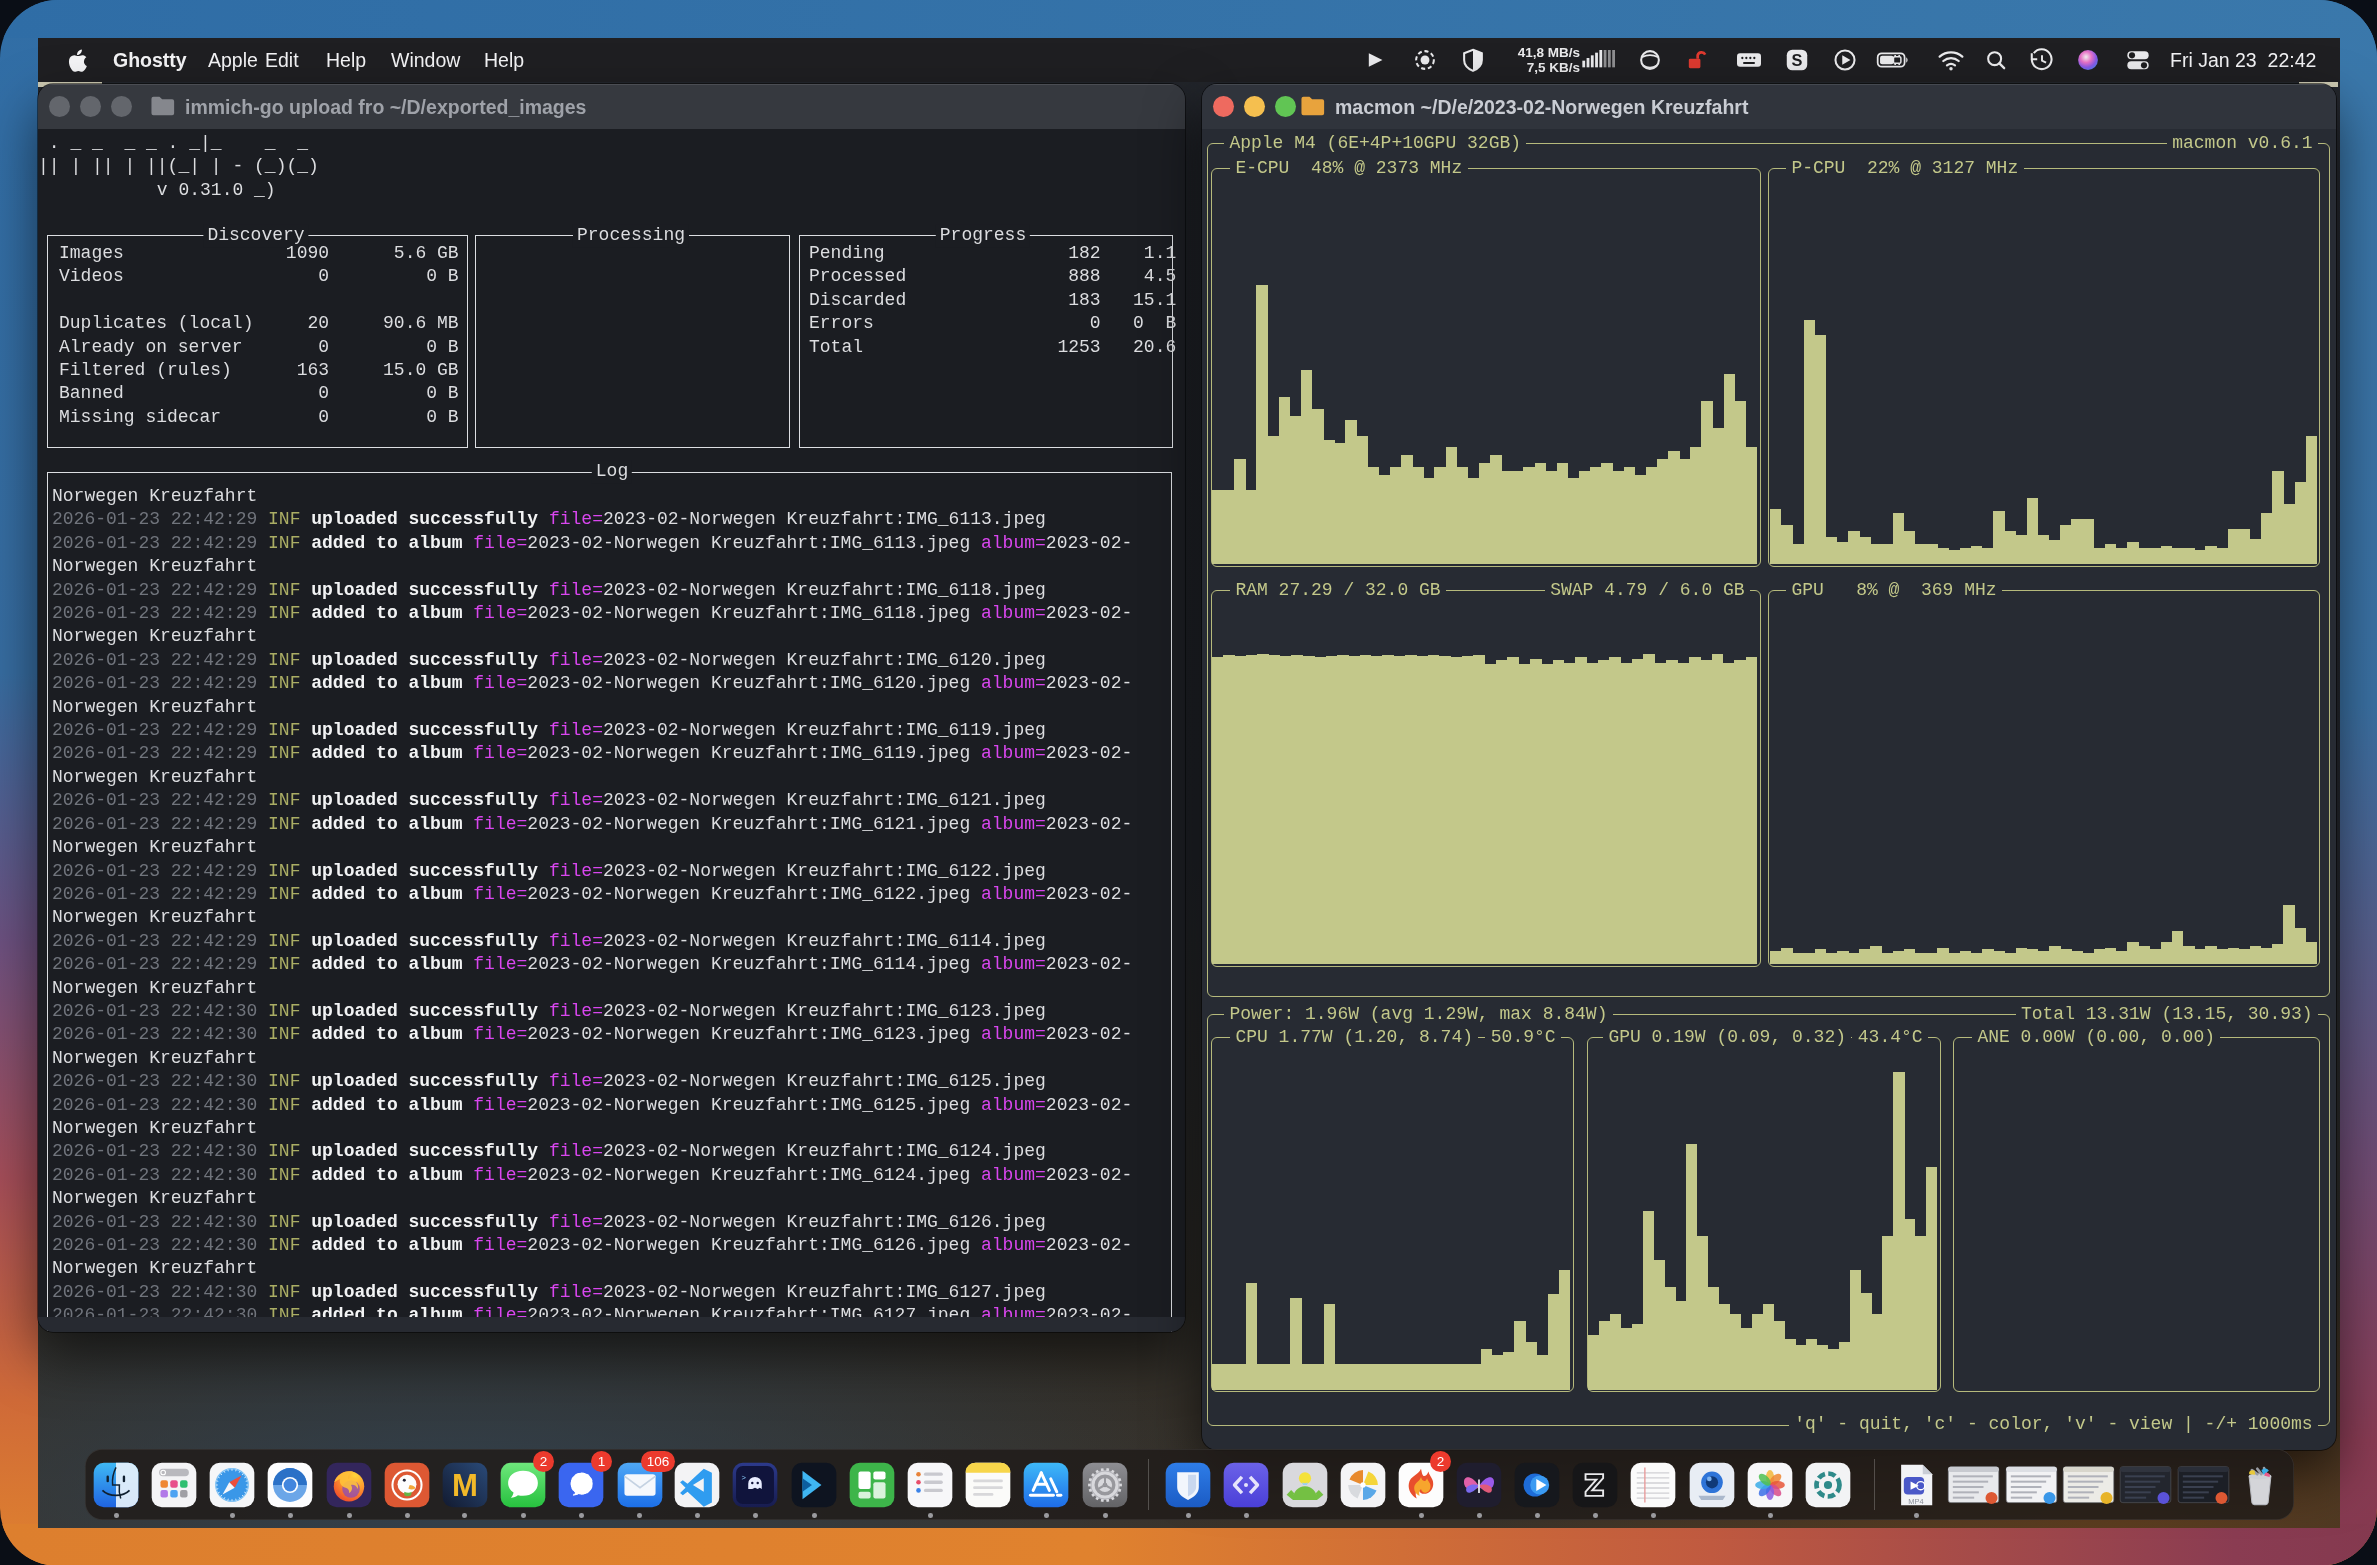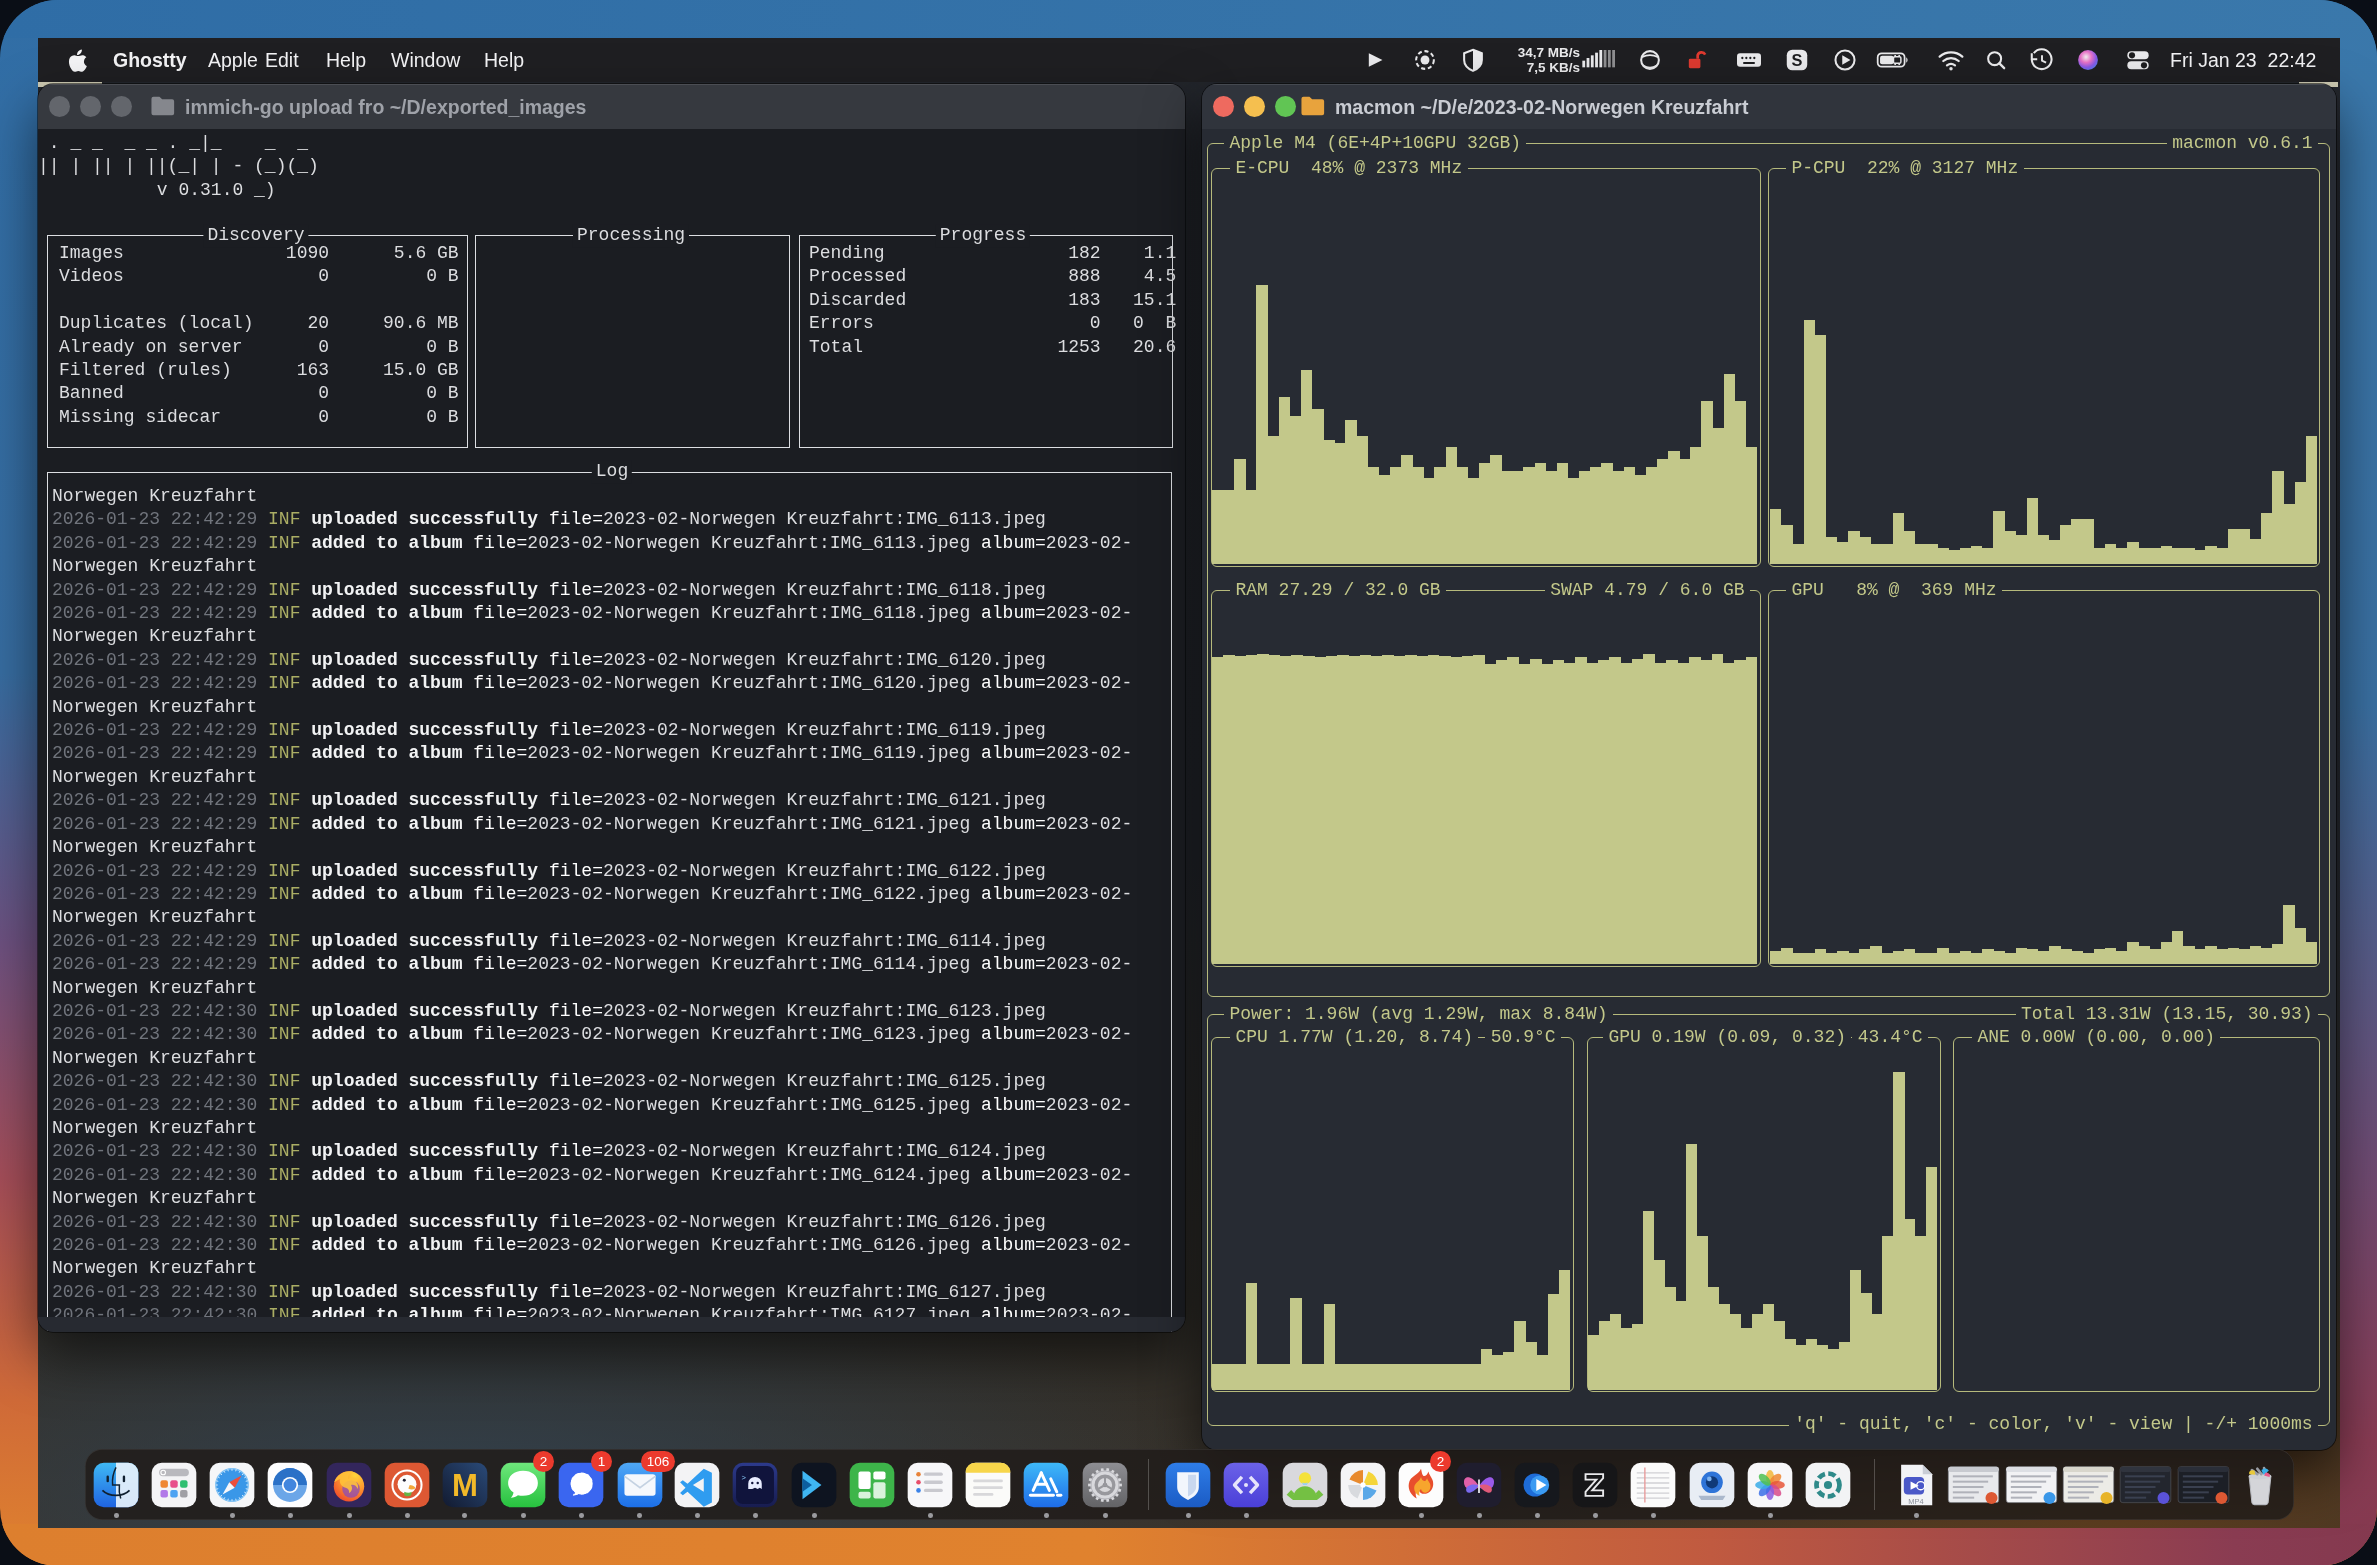--- a/index.html
+++ b/index.html
@@ -26,21 +26,21 @@
 #lwin{left:38px;top:84px;width:1147px;height:1248px;background:#1b1d22;box-shadow:0 24px 54px rgba(0,0,0,.55),0 0 0 0.7px rgba(0,0,0,.65)}
 #lwin .tb{position:absolute;left:0;top:0;width:100%;height:45px;background:#36393f;box-shadow:inset 0 0.7px 0 rgba(255,255,255,.14)}
 #rwin{left:1202px;top:84px;width:1134px;height:1366px;background:#272b33;box-shadow:0 24px 54px rgba(0,0,0,.6),0 0 0 0.7px rgba(0,0,0,.7)}
 #rwin .tb{position:absolute;left:0;top:0;width:100%;height:45px;background:#30343c;box-shadow:inset 0 0.7px 0 rgba(255,255,255,.14)}
 .tl{position:absolute;top:12px;width:21px;height:21px;border-radius:50%}
 .ti{position:absolute;top:10px;font-size:19.5px;font-weight:bold}
 .folder{display:inline-block;position:relative;top:2px;margin-right:9.4px}
 pre{margin:0;position:absolute;font-family:"Liberation Mono",monospace;font-size:18px;line-height:23.4px;color:#dcdde0;white-space:pre}
 .wbox{position:absolute;border:1.3px solid #dcdee2}
 .wlab{position:absolute;font-family:"Liberation Mono",monospace;font-size:18px;line-height:23.4px;color:#dcdde0;background:#1b1d22;padding:0 4px;transform:translate(-50%,-50%)}
-.g{color:#70747c} .o{color:#aaad64} .t{color:#ffffff} .w{color:#dcdde0}
+.g{color:#70747c} .o{color:#aaad64} .t{color:#d946ef} .w{color:#dcdde0}
 .bw{color:#f2f3f4;font-weight:bold}
 .mbox{position:absolute;border:1.3px solid #b6ba7c;border-radius:6px}
 .mlab{position:absolute;font-family:"Liberation Mono",monospace;font-size:18px;color:#c3c88a;background:#272b33;padding:0 5.4px;transform:translateY(-50%);white-space:pre}
 #dock{position:absolute;left:85px;top:1449px;width:2209px;height:71px;background:rgba(32,28,25,.84);border-radius:17.5px;box-shadow:inset 0 0 0 0.7px rgba(255,255,255,.09)}
 .di{position:absolute}
 .dot{position:absolute;top:1513px;width:4.7px;height:4.7px;border-radius:50%;background:#9a9a9e}
 .dsep{position:absolute;top:1459px;width:1.3px;height:51px;background:rgba(255,255,255,.22)}
 .badge{position:absolute;top:1451px;height:21px;border-radius:10.8px;background:#ec3a2d;color:#fff;font-size:13.5px;line-height:21px;text-align:center;font-family:"Liberation Sans",sans-serif}
 #pbar{position:absolute;left:271px;top:1327px;width:912px;height:23px;background:#7b9fd2}
 </style></head><body>
@@ -68,21 +68,21 @@
       </svg></div>
 <div class="mbi" style="left:1372px;width:30px;height:30px"><svg width="30" height="30" viewBox="0 0 44 44">
         <circle cx="22" cy="22" r="13" fill="none" stroke="#ebebed" stroke-width="3" stroke-dasharray="6 4"></circle>
         <circle cx="22" cy="22" r="6.5" fill="#ebebed"></circle>
       </svg></div>
 <div class="mbi" style="left:1420px;width:30px;height:30px"><svg width="30" height="30" viewBox="0 0 44 44">
         <path d="M22 7 l13 5 v10 c0 8-6 13-13 16 -7-3-13-8-13-16 v-10z" fill="none" stroke="#ebebed" stroke-width="3"></path>
         <path d="M22 7 l13 5 v10 c0 8-6 13-13 16z" fill="#ebebed"></path>
       </svg></div>
 <div class="mbt" style="left:1454px;width:88px">
-      <div>34,7 MB/s</div>
+      <div>41,8 MB/s</div>
       <div>7,5 KB/s</div>
     </div>
 <div class="mbi" style="left:1541px;width:40px;height:30px"><svg width="40" height="30" viewBox="0 0 60 44">
         <rect x="5.0" y="23" width="4.2" height="10" fill="#ebebed" opacity="1"></rect>
         <rect x="11.4" y="19" width="4.2" height="14" fill="#ebebed" opacity="1"></rect>
         <rect x="17.8" y="15" width="4.2" height="18" fill="#ebebed" opacity="1"></rect>
         <rect x="24.200000000000003" y="11" width="4.2" height="22" fill="#ebebed" opacity="1"></rect>
         <rect x="30.6" y="7" width="4.2" height="26" fill="#ebebed" opacity="1"></rect>
         <rect x="37.0" y="7" width="4.2" height="26" fill="#ebebed" opacity="0.55"></rect>
         <rect x="43.400000000000006" y="7" width="4.2" height="26" fill="#ebebed" opacity="0.55"></rect>

